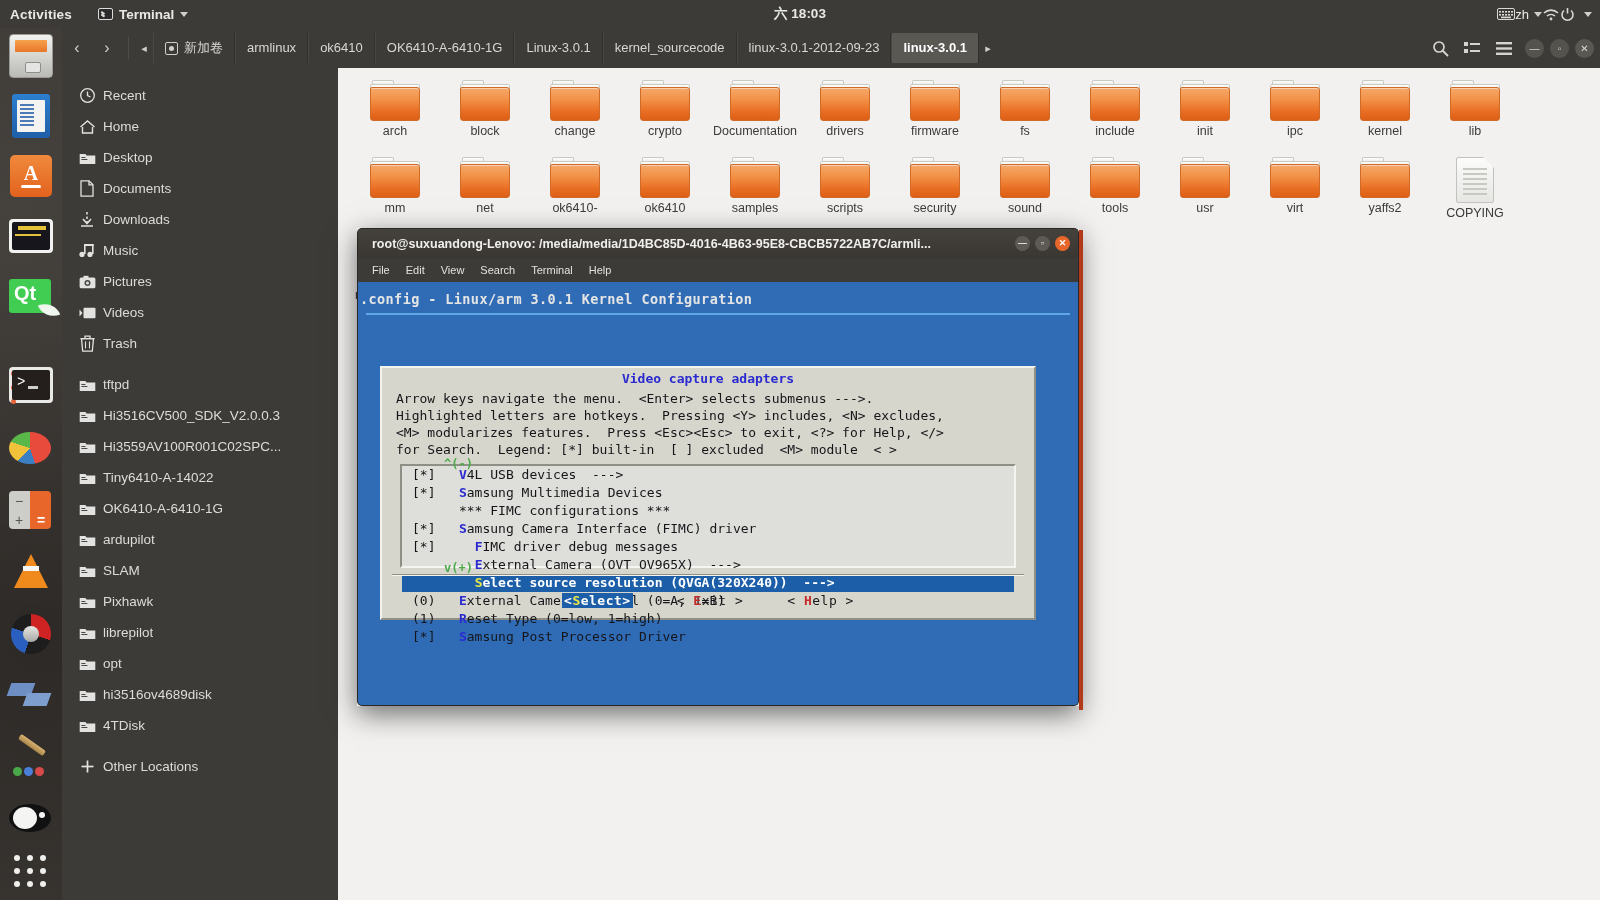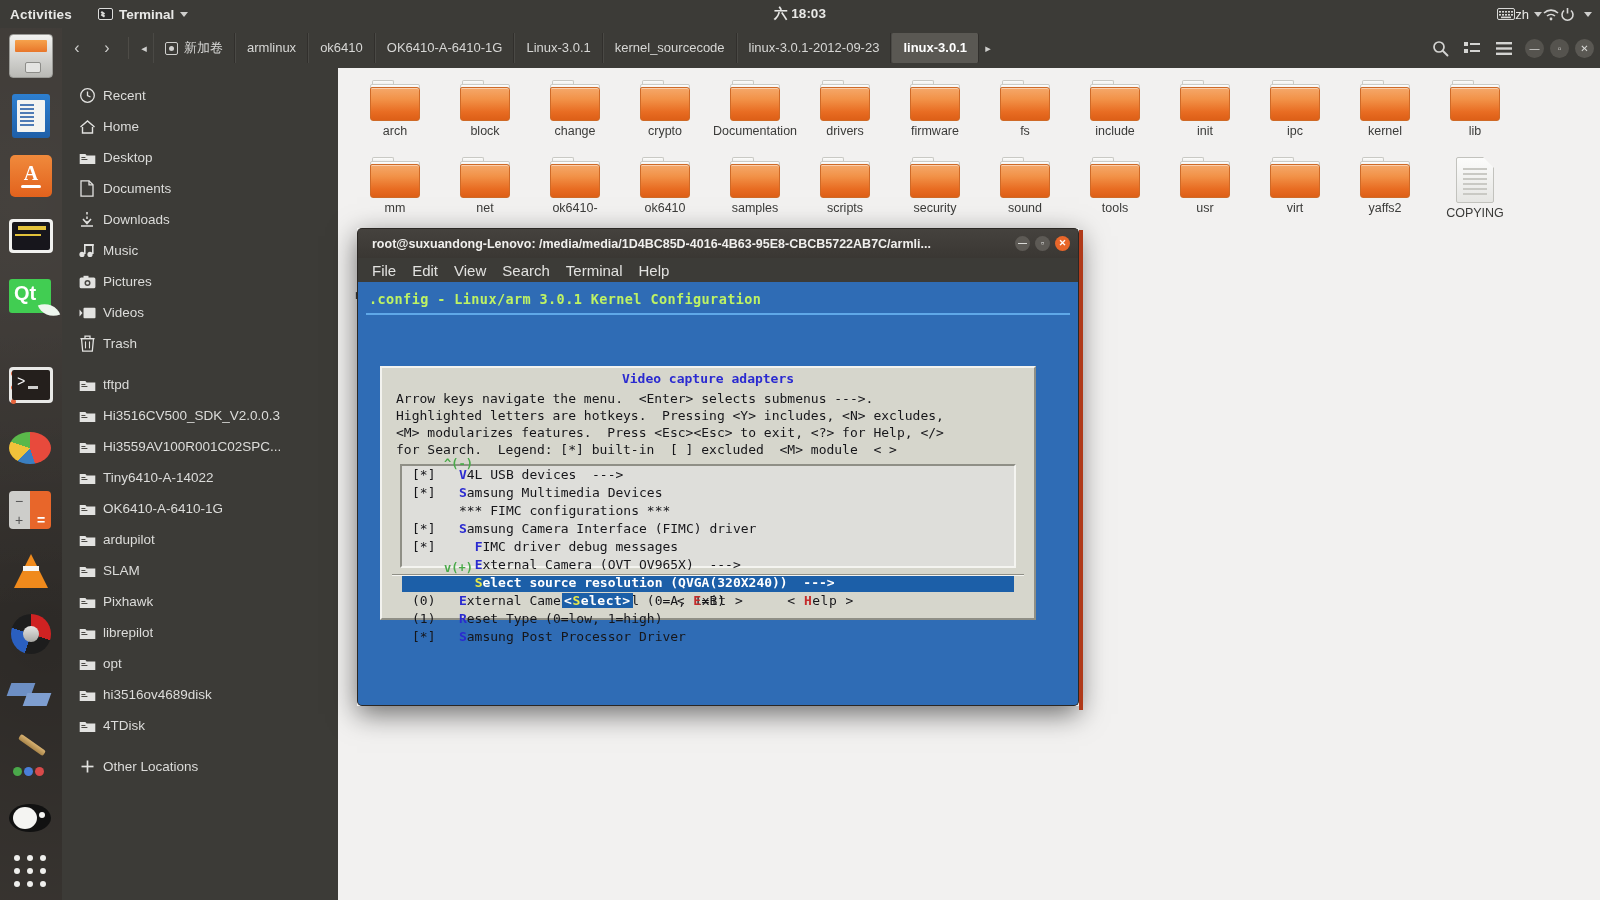--- a/index.html
+++ b/index.html
@@ -159,29 +159,29 @@
   .tw-title {
     height:30px; background:linear-gradient(#45423e,#3a3733); display:flex; align-items:center;
     border-radius:5px 5px 0 0; border:1px solid #2a2724; border-bottom:none;
     color:#f0efed; font-size:12.5px; font-weight:bold; position:relative; padding-left:14px;
   }
   .tw-btns { position:absolute; right:8px; display:flex; gap:5px; align-items:center; }
   .twb { width:15px;height:15px;border-radius:50%;background:#5d5a55;display:flex;align-items:center;justify-content:center;color:#e4e4e2;font-size:9px;line-height:1;}
   .twb.cl { background:#e8662a; color:#fff; }
   .tw-menu {
     height:24px; background:#3c3b37; display:flex; align-items:center; gap:16px;
-    padding-left:14px; color:#e2e2e0; font-size:15px;
+    padding-left:14px; color:#e2e2e0; font-size:11px;
     border-left:1px solid #2a2724; border-right:1px solid #2a2724;
   }
   .tw-screen {
     height:424px; background:#2f6cb5; position:relative;
     border:1px solid #2a2724; border-top:none; border-radius:0 0 5px 5px;
     font-family:"DejaVu Sans Mono","Liberation Mono",monospace; font-size:13px; overflow:hidden;
   }
-  .mc-head { color:#bef264; font-weight:bold; padding:9px 0 0 11px; font-size:13.5px; letter-spacing:.4px;}
+  .mc-head { color:#e5e5e5; font-weight:bold; padding:9px 0 0 2px; font-size:13.5px; letter-spacing:.4px;}
   .mc-headline { height:2px; background:#5fa8e8; margin:6px 8px 0 8px; }
   .mc-dialog {
     position:absolute; left:22px; top:84px; width:656px; height:254px;
     background:#d6d6cc; border-top:2px solid #f2f2ee; border-left:2px solid #f2f2ee;
     border-right:2px solid #8f8f86; border-bottom:2px solid #8f8f86;
   }
   .mc-dialog .shadow { position:absolute; left:4px; top:4px; right:-6px; bottom:-6px; background:rgba(0,0,0,.35); z-index:-1;}
   .mc-title { text-align:center; color:#2a2ad0; font-weight:bold; margin-top:3px; font-size:13px; }
   .mc-help { color:#16161a; padding:4px 14px 0 14px; line-height:17px; white-space:pre; font-size:13px;}
   .mc-listbox {

